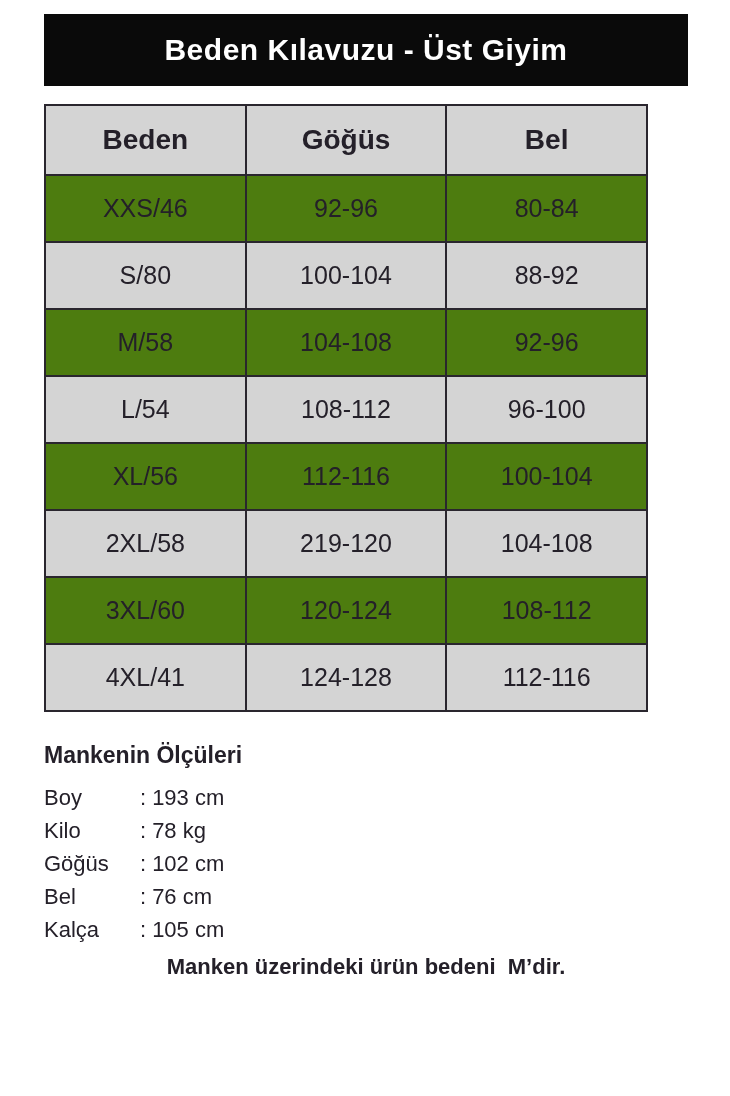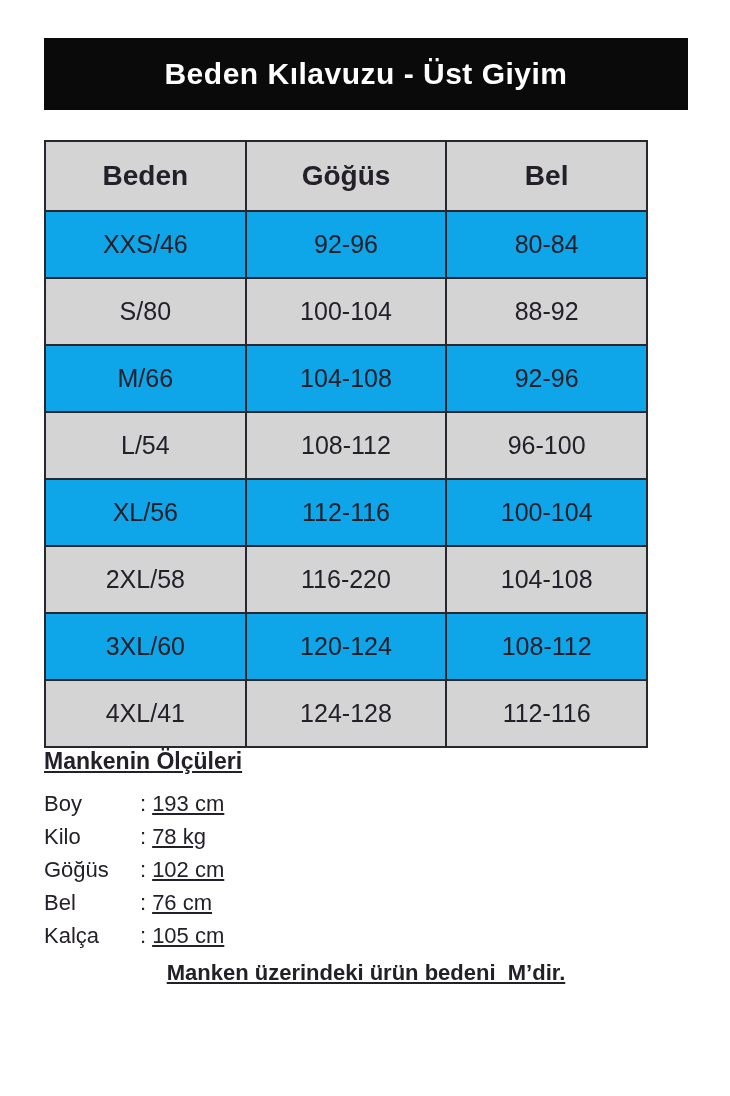--- a/index.html
+++ b/index.html
@@ -12,21 +12,21 @@
   .canvas {
     position: relative;
     width: 730px;
     height: 1096px;
     background: #ffffff;
     overflow: hidden;
   }
   .content {
     position: absolute;
     left: 44px;
-    top: 38px;
+    top: 14px;
     width: 644px;
   }
   
   .title-bar {
     width: 644px;
     height: 72px;
     background: #0a0a0a;
     display: flex;
     align-items: center;
     justify-content: center;
@@ -34,21 +34,21 @@
   .title-bar h1 {
     margin: 0;
     color: #ffffff;
     font-size: 30px;
     font-weight: 700;
     letter-spacing: 0.5px;
     white-space: nowrap;
   }
   
   table.size-table {
-    margin-top: 30px;
+    margin-top: 18px;
     width: 604px;
     border-collapse: collapse;
     table-layout: fixed;
   }
   table.size-table th,
   table.size-table td {
     border: 2px solid #2a262e;
     text-align: center;
     vertical-align: middle;
     padding: 0;
@@ -57,30 +57,30 @@
     height: 68px;
     background: #d4d4d4;
     font-size: 28px;
     font-weight: 700;
     color: #242029;
   }
   table.size-table td {
     height: 65px;
     font-size: 25px;
     font-weight: 400;
-    background: #0ea5e9;
+    background: #4d7c0f;
     color: #242029;
   }
   table.size-table tbody tr:nth-child(even) td {
     background: #d4d4d4;
   }
   
   .measurements {
+    margin-top: 30px;
     font-size: 22px;
-    text-decoration: underline;
   }
   .measurements h2 {
     margin: 0 0 12px 0;
     font-size: 23px;
     font-weight: 700;
     color: #242029;
   }
   .meas-row {
     line-height: 33px;
     white-space: nowrap;
@@ -124,37 +124,37 @@
           <td>XXS/46</td>
           <td>92-96</td>
           <td>80-84</td>
         </tr>
         <tr>
           <td>S/80</td>
           <td>100-104</td>
           <td>88-92</td>
         </tr>
         <tr>
-          <td>M/66</td>
+          <td>M/58</td>
           <td>104-108</td>
           <td>92-96</td>
         </tr>
         <tr>
           <td>L/54</td>
           <td>108-112</td>
           <td>96-100</td>
         </tr>
         <tr>
           <td>XL/56</td>
           <td>112-116</td>
           <td>100-104</td>
         </tr>
         <tr>
           <td>2XL/58</td>
-          <td>116-220</td>
+          <td>219-120</td>
           <td>104-108</td>
         </tr>
         <tr>
           <td>3XL/60</td>
           <td>120-124</td>
           <td>108-112</td>
         </tr>
         <tr>
           <td>4XL/41</td>
           <td>124-128</td>

